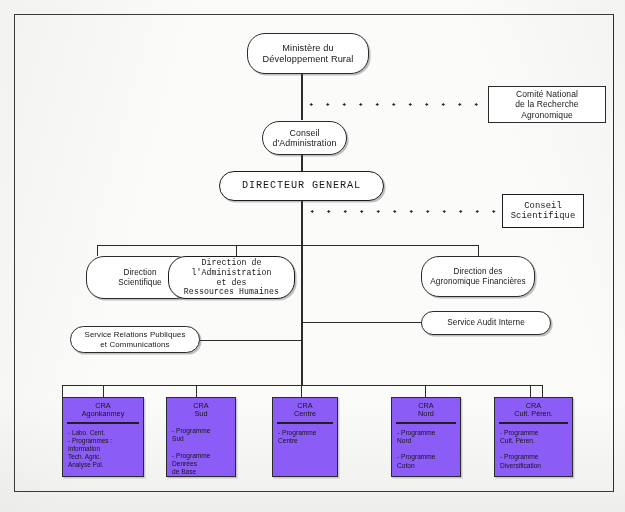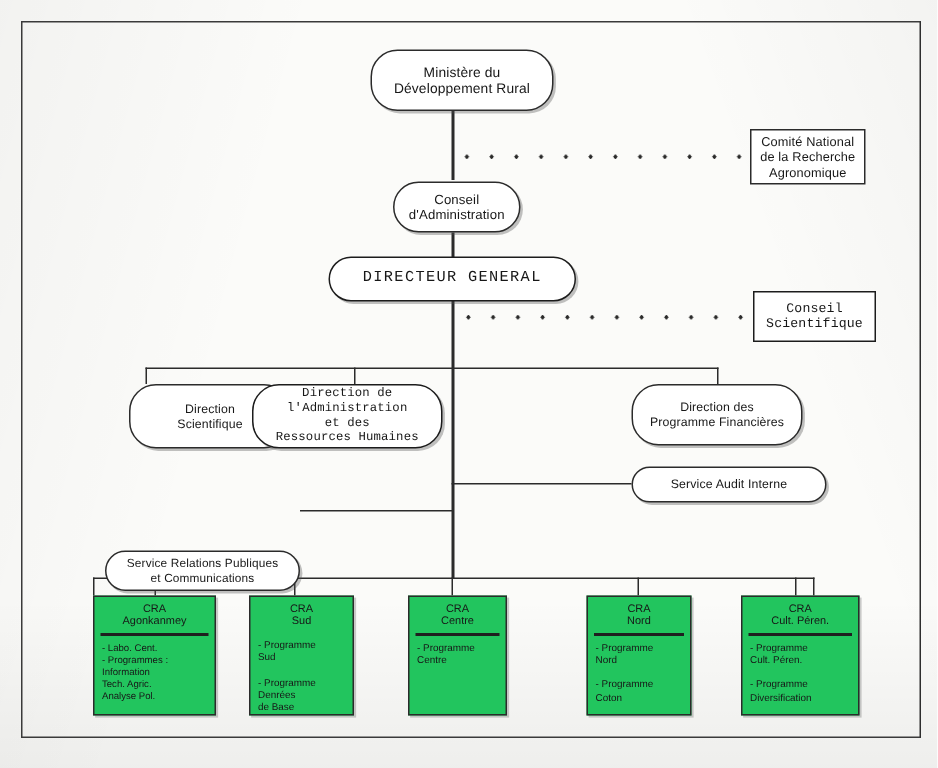--- a/index.html
+++ b/index.html
@@ -76,21 +76,21 @@
     background-image: radial-gradient(circle, #2b2b2b 0 1.3px, rgba(0,0,0,0) 1.4px);
     background-size: 16.5px 3px;
     background-repeat: repeat-x;
     background-position: left center;
   }
 
   
   .cra {
     position: absolute;
     box-sizing: border-box;
-    background: #22c55e;
+    background: #8b5cf6;
     border: 1.1px solid #2b2b2b;
     z-index: 6;
     display: flex;
     flex-direction: column;
     box-shadow: 1.4px 1.4px 0 rgba(90,90,90,0.30);
   }
   .cra-title {
     text-align: center;
     padding: 4px 2px 3px;
     line-height: 1.16;
@@ -141,43 +141,43 @@
   <div class="line-v" style="left:196px; top:385px; height:12px;"></div>
   <div class="line-v" style="left:301px; top:385px; height:12px;"></div>
   <div class="line-v" style="left:425px; top:385px; height:12px;"></div>
   <div class="line-v" style="left:530px; top:385px; height:12px;"></div>
   <div class="line-v" style="left:62px; top:385px; height:12px;"></div>
   <div class="line-v" style="left:542px; top:385px; height:12px;"></div>
 
   <div class="box shadow" style="left:247px; top:33px; width:122px; height:41px; font-size:9.2px;">Ministère du
 Développement Rural</div>
 
-  <div class="box" style="left:500px; top:86px; width:77px; height:37px; font-size:8.5px;">Comité National
+  <div class="box" style="left:488px; top:86px; width:118px; height:37px; font-size:8.5px;">Comité National
 de la Recherche
 Agronomique</div>
 
   <div class="box shadow" style="left:262px; top:121px; width:85px; height:34px; font-size:8.8px;">Conseil
 d'Administration</div>
 
   <div class="box heavy shadow" style="left:219px; top:171px; width:165px; height:30px; font-size:10.2px; letter-spacing:0.9px;">DIRECTEUR GENERAL</div>
 
   <div class="box heavy" style="left:502px; top:194px; width:82px; height:34px; font-size:8.8px;">Conseil
 Scientifique</div>
 
   <div class="box shadow" style="left:46px; top:256px; width:108px; height:43px; font-size:8.2px;margin-left:40px;">Direction
 Scientifique</div>
 
   <div class="box heavy shadow" style="left:168px; top:256px; width:127px; height:43px; font-size:8.2px;">Direction de l'Administration
 et des
 Ressources Humaines</div>
 
   <div class="box shadow" style="left:421px; top:256px; width:114px; height:41px; font-size:8.2px;">Direction des
-Programme Financières</div>
-
-  <div class="box shadow" style="left:70px; top:326px; width:130px; height:27px; font-size:7.9px;margin-top:41px;">Service Relations Publiques
+Agronomique Financières</div>
+
+  <div class="box shadow" style="left:70px; top:326px; width:130px; height:27px; font-size:7.9px;">Service Relations Publiques
 et Communications</div>
 
   <div class="box shadow" style="left:421px; top:311px; width:130px; height:24px; font-size:8.2px;">Service Audit Interne</div>
 
   <div class="cra" style="left:62px; top:397px; width:82px; height:80px;">
     <div class="cra-title" style="font-size:7.3px;">CRA
 Agonkanmey</div>
     <div class="cra-rule"></div>
     <div class="cra-body" style="font-size:6.4px;">- Labo. Cent.
 - Programmes :

